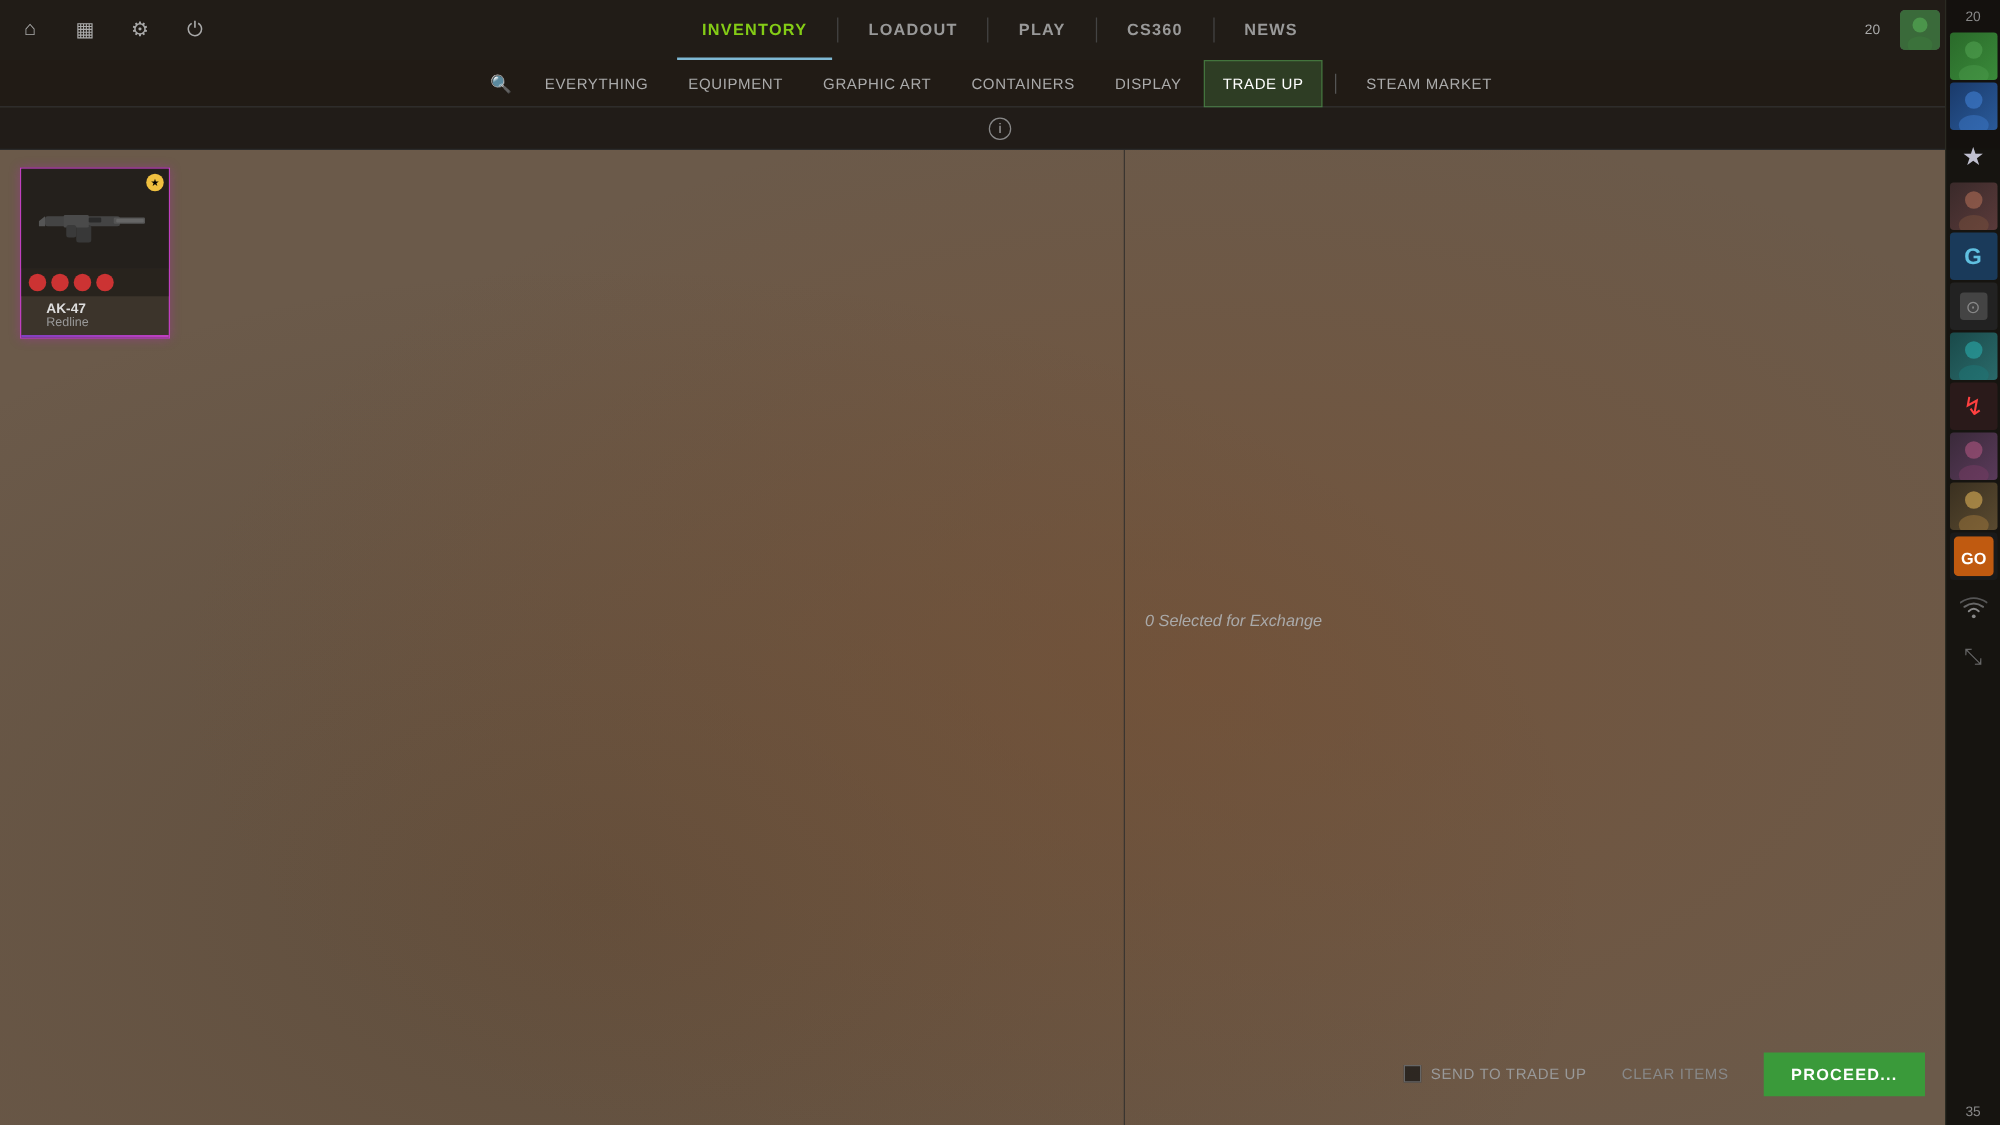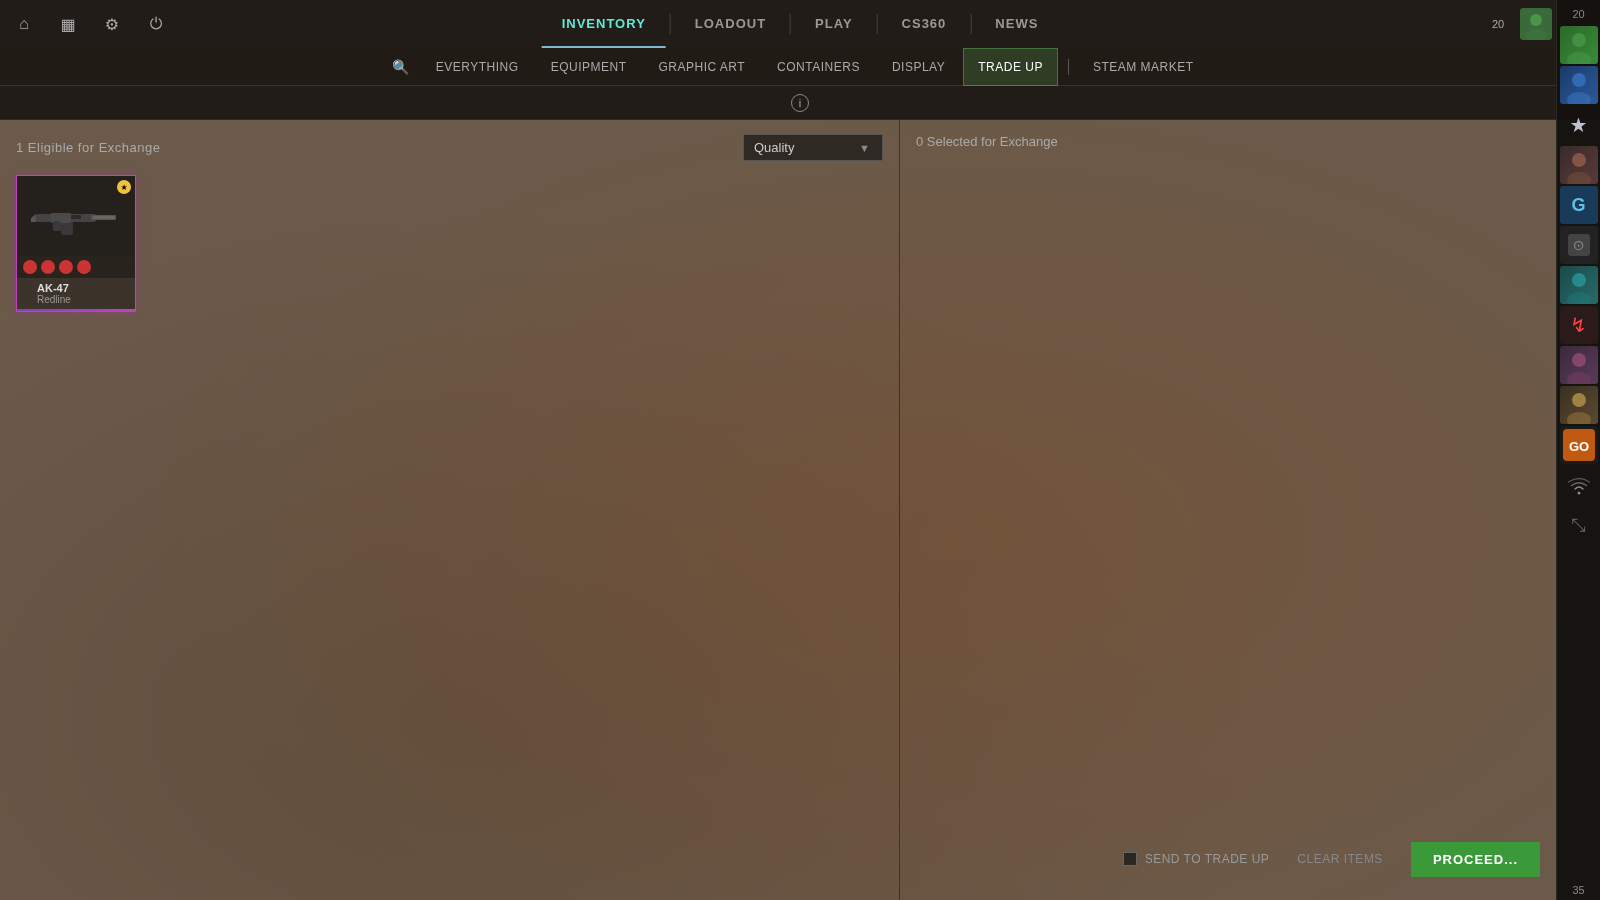--- a/index.html
+++ b/index.html
@@ -71,21 +71,21 @@
       font-size: 13px;
       font-weight: bold;
       letter-spacing: 1px;
       color: #999;
       cursor: pointer;
       border-bottom: 2px solid transparent;
       text-transform: uppercase;
     }
 
     .nav-item.active {
-      color: #5eead4;
+      color: #84cc16;
       border-bottom-color: #7eb8d4;
     }
 
     .nav-separator {
       width: 1px;
       height: 20px;
       background: #444;
       margin: 0 4px;
     }
 
@@ -342,21 +342,22 @@
       right: 0;
       height: 2px;
       background: linear-gradient(to right, #8040c0, #c040c0);
     }
 
     
     .right-panel {
       width: 700px;
       padding: 14px 16px;
       display: flex;
-      flex-direction: column;
+      flex-direction: row;
+      font-style: italic;
     }
 
     .right-panel-title {
       font-size: 13px;
       color: #aaa;
       margin-bottom: 14px;
     }
 
     
     .side-panel {
@@ -633,27 +634,20 @@
   <div class="sec-nav-item">STEAM MARKET</div>
 </div>
 
 <div class="info-banner">
   <div class="info-icon">i</div>
 </div>
 
 <div class="main-content">
 
   <div class="left-panel">
-    <div class="panel-header">
-      <span class="panel-title">1 Eligible for Exchange</span>
-      <div class="quality-dropdown">
-        <span>Quality</span>
-        <span class="chevron">▼</span>
-      </div>
-    </div>
 
     <div class="items-grid">
 
       <div class="item-card selected">
         <div class="item-image-area">
           <div class="star-icon">★</div>
 
           <svg class="gun-svg" viewBox="0 0 90 40">
 
             <rect x="5" y="18" width="60" height="8" rx="2" fill="#444"></rect>

